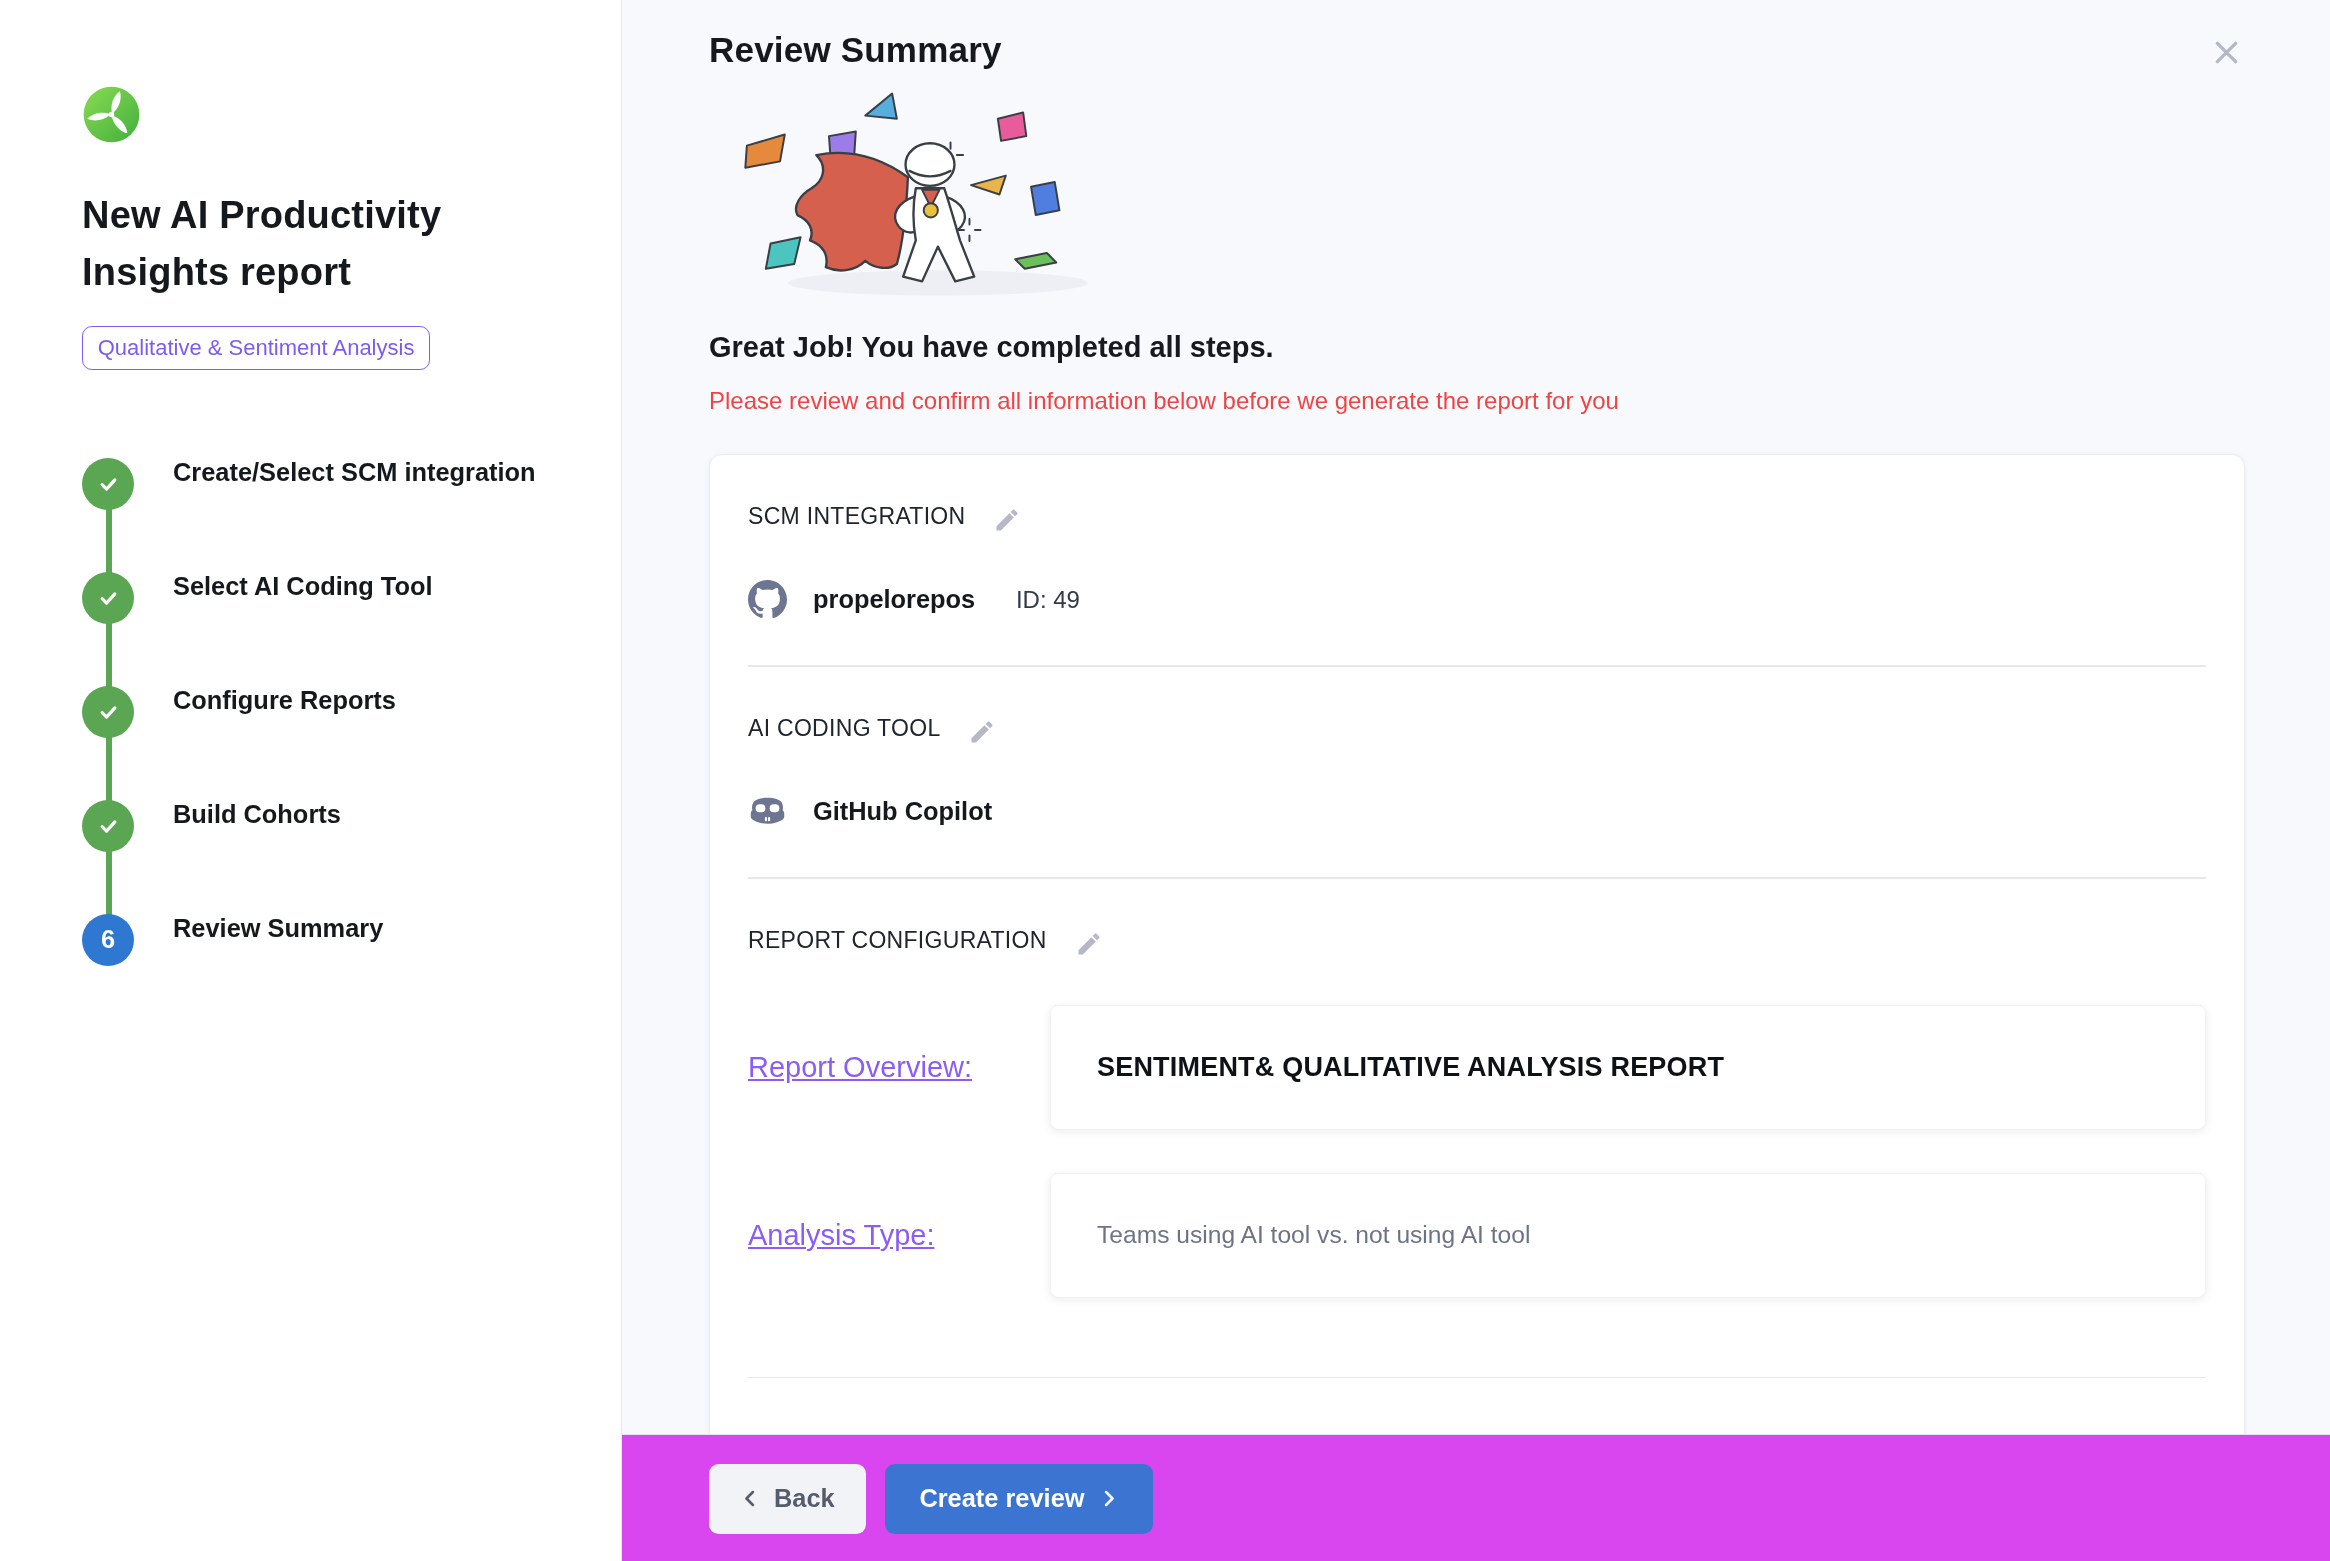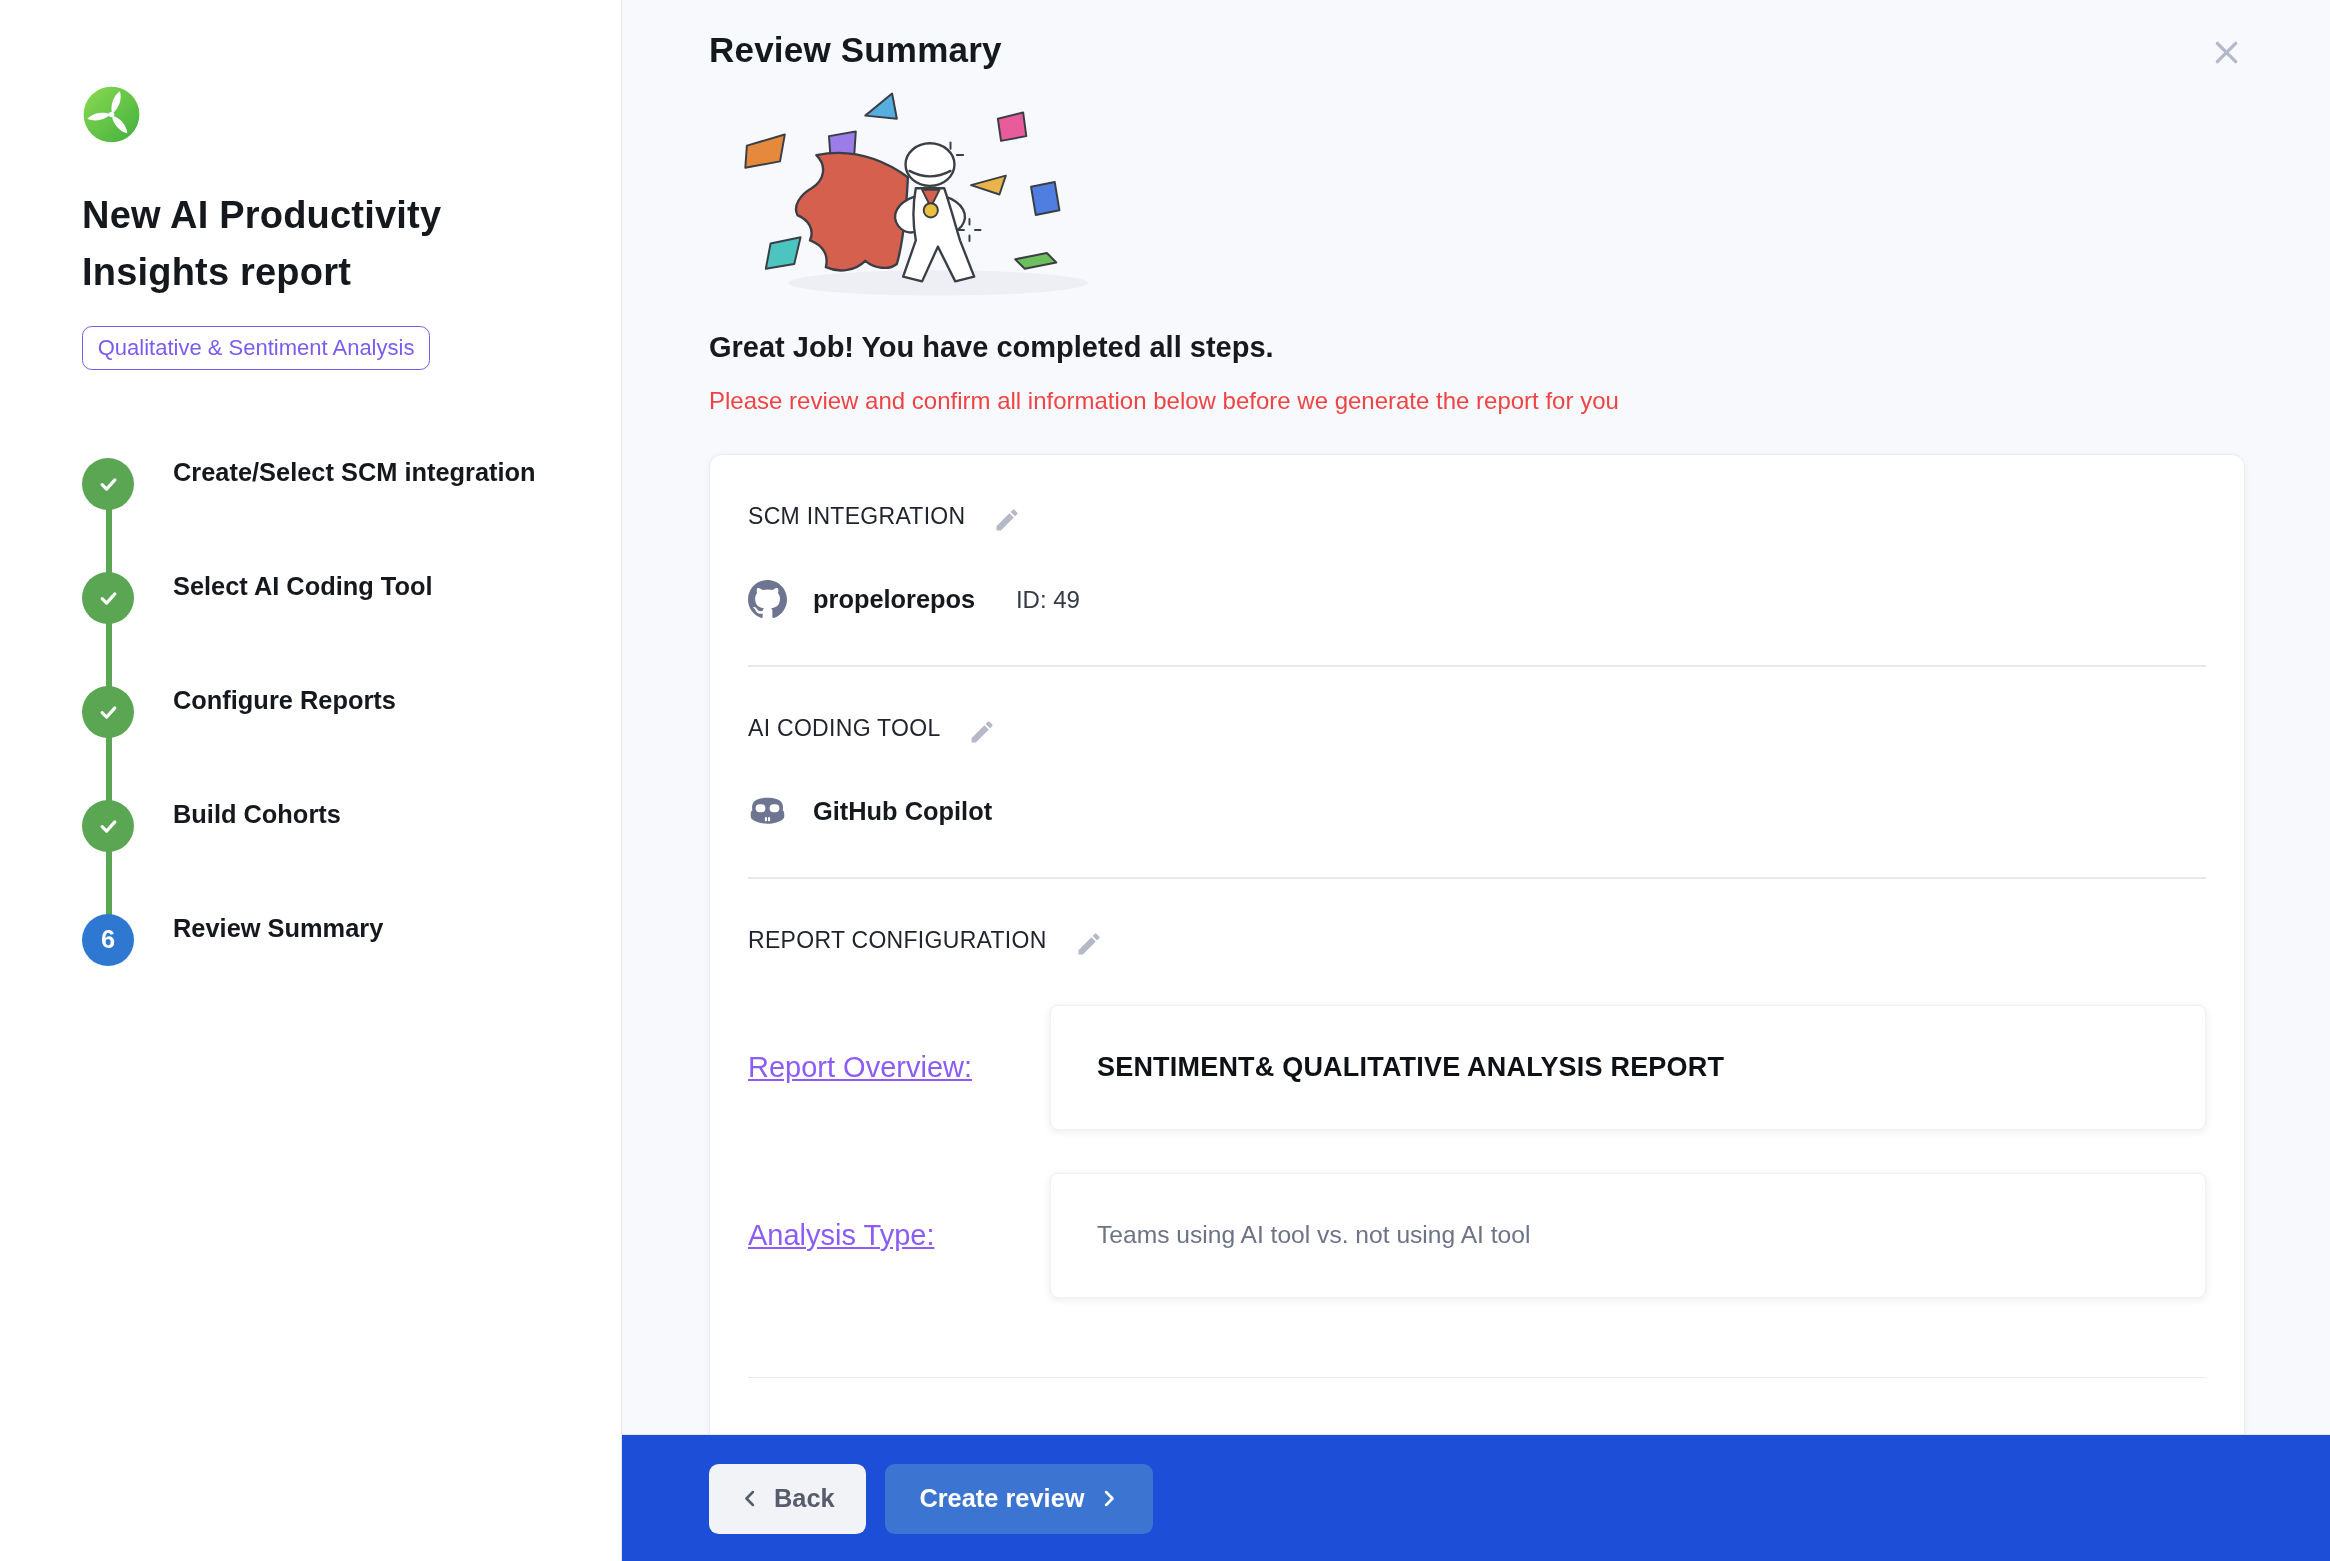--- a/index.html
+++ b/index.html
@@ -87,21 +87,21 @@
     box-shadow:0 1.6px 8.2px rgba(25,30,50,.08);
     padding:16.4px 33px 16.4px 46px;
   }
   .config-value-strong { font-size:27px; font-weight:800; color:#0e1116; letter-spacing:0.2px; }
   .config-value { font-size:24.6px; color:#6d7386; }
   .config-row + .divider { margin-top:79px; }
 
   
   .footer {
     height:128px; min-height:128px;
-    background:#1d4ed8; border-top:1.6px solid #e3e5ec;
+    background:#d946ef; border-top:1.6px solid #e3e5ec;
     display:flex; align-items:center; gap:19.7px;
     padding-left:87px;
   }
   .btn {
     display:inline-flex; align-items:center; gap:13px;
     height:70px; border:none; border-radius:9.8px;
     font-family:"Liberation Sans", sans-serif;
     font-size:25.4px; font-weight:700; cursor:pointer;
   }
   .btn-back { background:#f2f3f6; color:#555c6b; padding:0 31px; }

